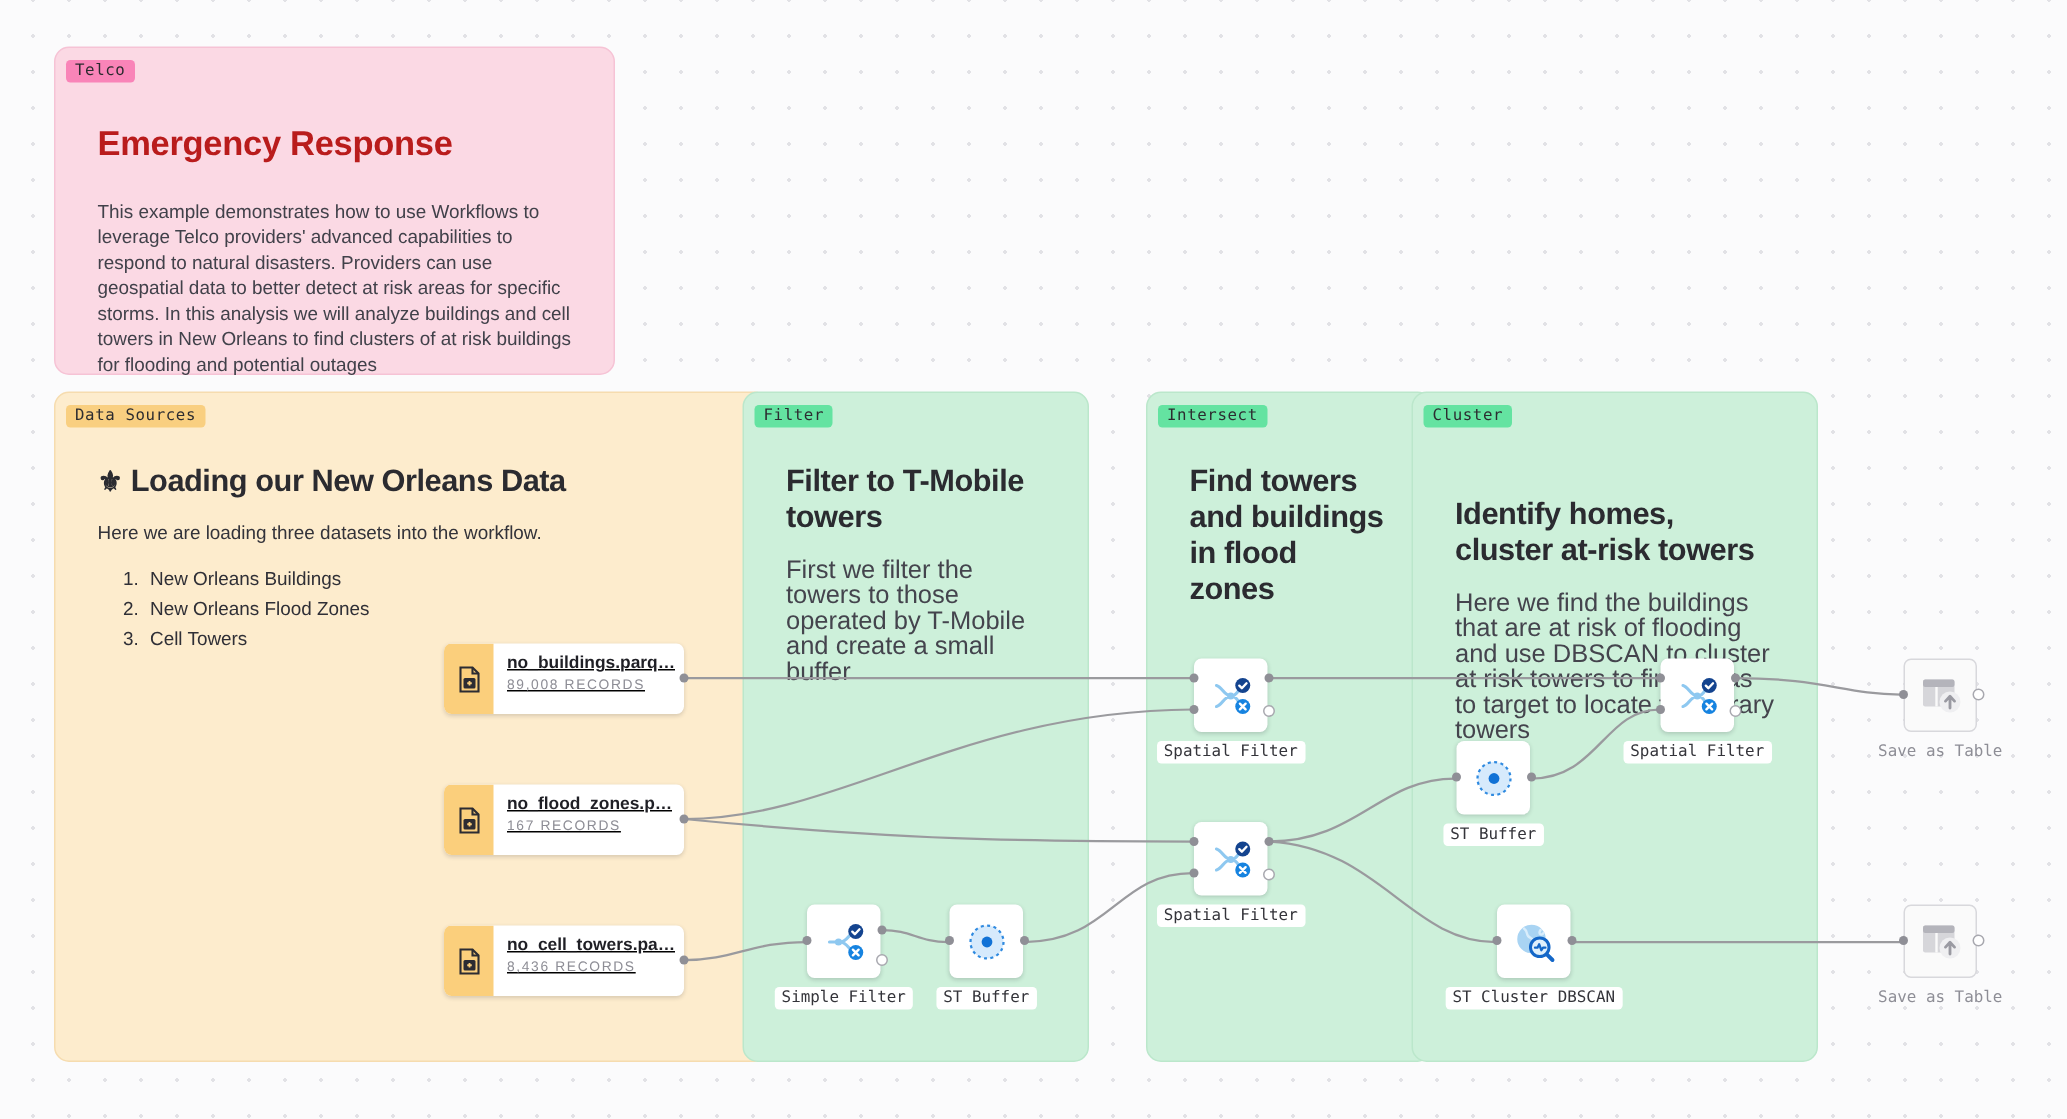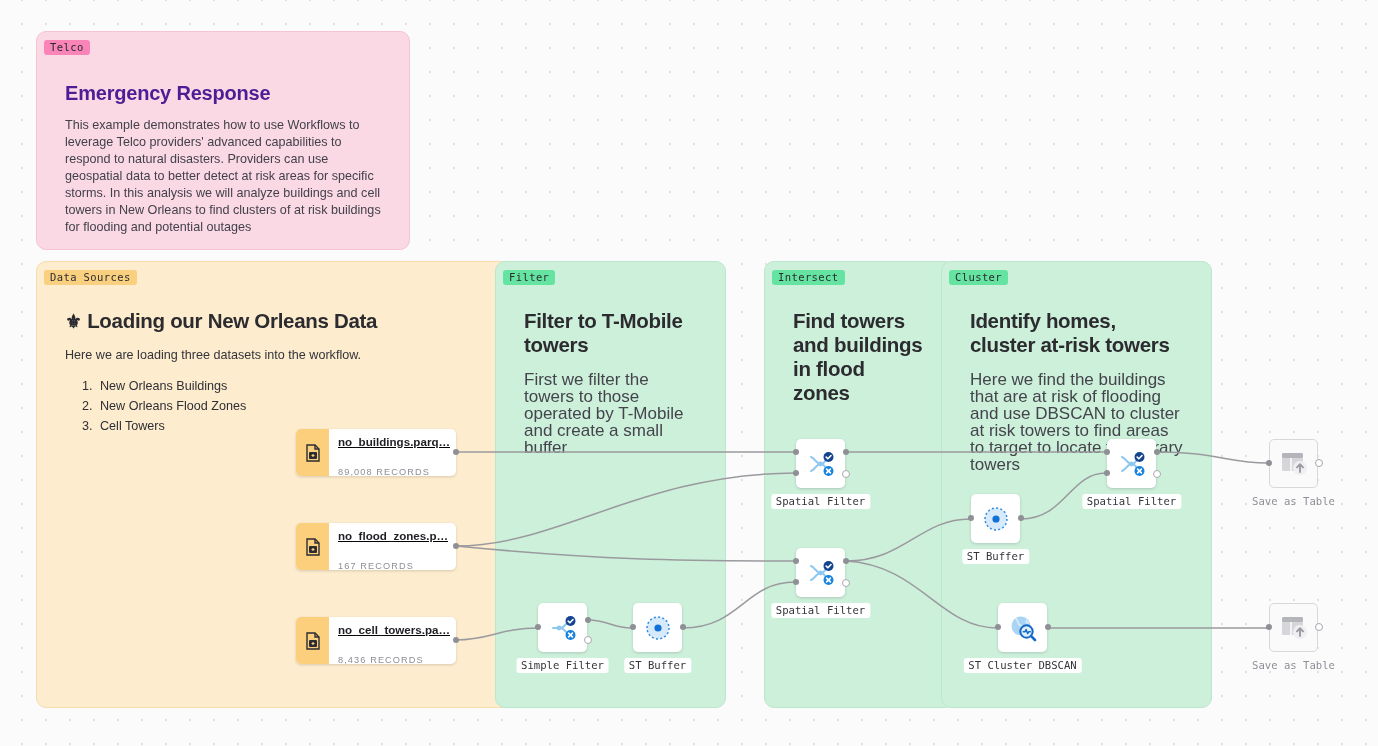--- a/index.html
+++ b/index.html
@@ -45,25 +45,25 @@
   .group-body { position: absolute; left: 0; right: 0; top: 0; padding: 44px 28px 0 28px; }
 
   
   .note-telco {
     left: 36px; top: 31px; width: 374px; height: 219px;
     background: #fbd9e4;
     border-color: #f6c3d5;
   }
   .note-telco .group-tag { background: #f984b8; color: #2a2a2e; }
   .note-title {
-    font-size: 20px;
+    font-size: 23px;
     font-weight: bold;
-    color: #4c1d95;
+    color: #b91c1c;
     letter-spacing: -0.2px;
-    margin-bottom: 12px;
+    margin-bottom: 24px;
   }
   .note-para {
     font-size: 12.6px;
     line-height: 17px;
     color: #41414a;
     max-width: 398px;
   }
 
   
   .grp-data {
@@ -130,21 +130,21 @@
     display: flex; align-items: center; justify-content: center;
     flex: none;
   }
   .src-txt { padding: 6px 0 0 9px; overflow: hidden; text-decoration: underline; }
   .src-name {
     font-size: 11.6px; font-weight: bold; color: #1f1f25;
     white-space: nowrap; overflow: hidden;
   }
   .src-recs {
     font-size: 9.2px; color: #8d8d95; letter-spacing: 1.1px;
-    margin-top: 19px; white-space: nowrap;
+    margin-top: 3px; white-space: nowrap;
   }
 
   
   .op-node { width: 49px; height: 49px; }
   .op-box {
     width: 49px; height: 49px;
     background: #fff;
     border-radius: 5px;
     box-shadow: 0 1px 3px rgba(20,20,30,.17);
     display: flex; align-items: center; justify-content: center;
@@ -218,21 +218,21 @@
 
   <div class="group grp-green grp-intersect">
     <span class="group-tag">Intersect</span>
     <div class="group-body" style="padding-top:47px;">
       <div class="panel-title">Find towers and buildings in flood zones</div>
     </div>
   </div>
 
   <div class="group grp-green grp-cluster">
     <span class="group-tag">Cluster</span>
-    <div class="group-body" style="padding-top:47px;">
+    <div class="group-body" style="padding-top:69px;">
       <div class="panel-title">Identify homes, cluster at-risk towers</div>
       <div class="panel-para">Here we find the buildings that are at risk of flooding and use DBSCAN to cluster at risk towers to find areas to target to locate temporary towers</div>
     </div>
   </div>
 
   <svg id="edges" width="1378" height="746">
 
     <path d="M456 452 L795 452"></path>
 
     <path d="M456 546 C 560 546, 640 474, 795 473"></path>

